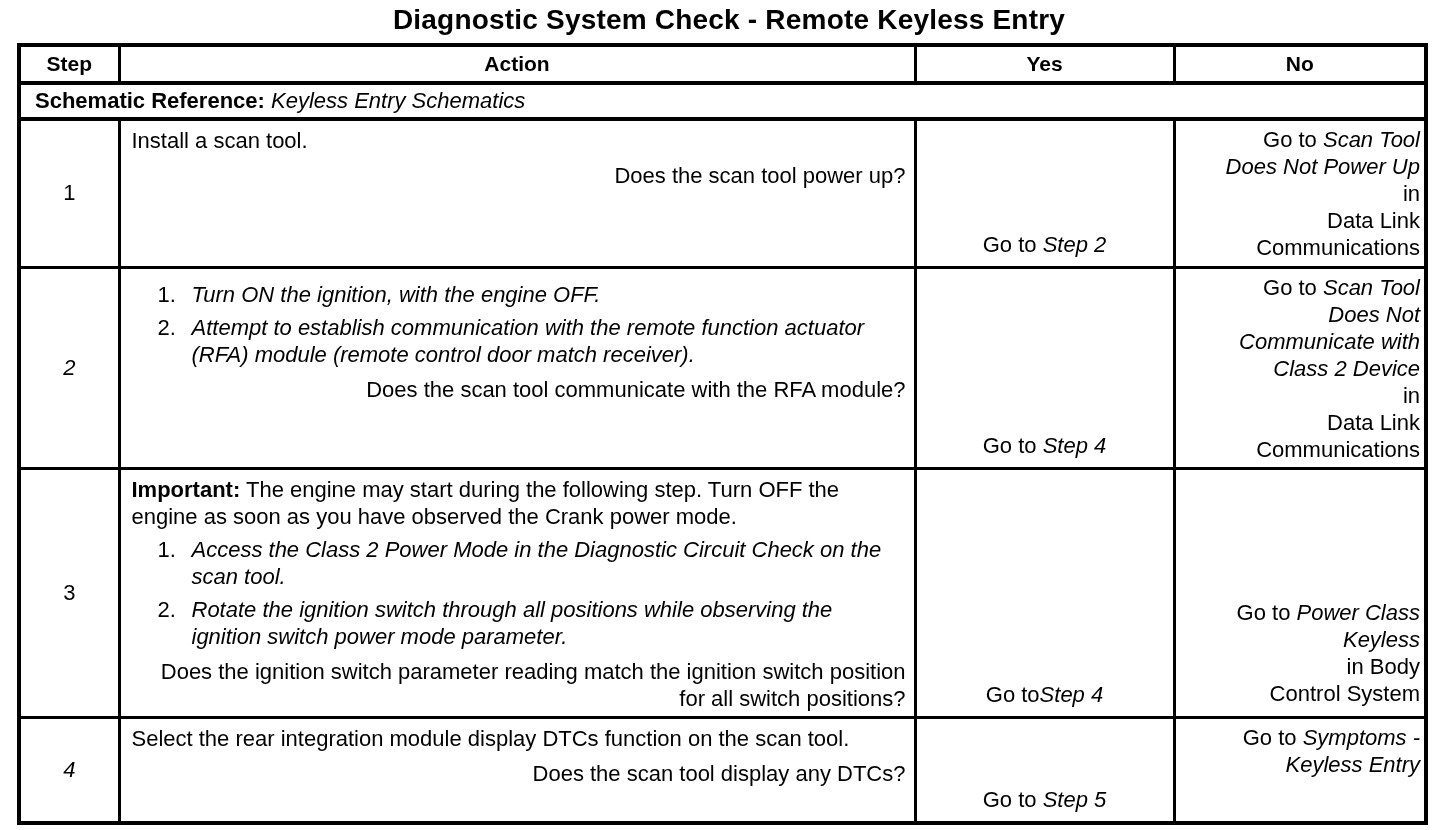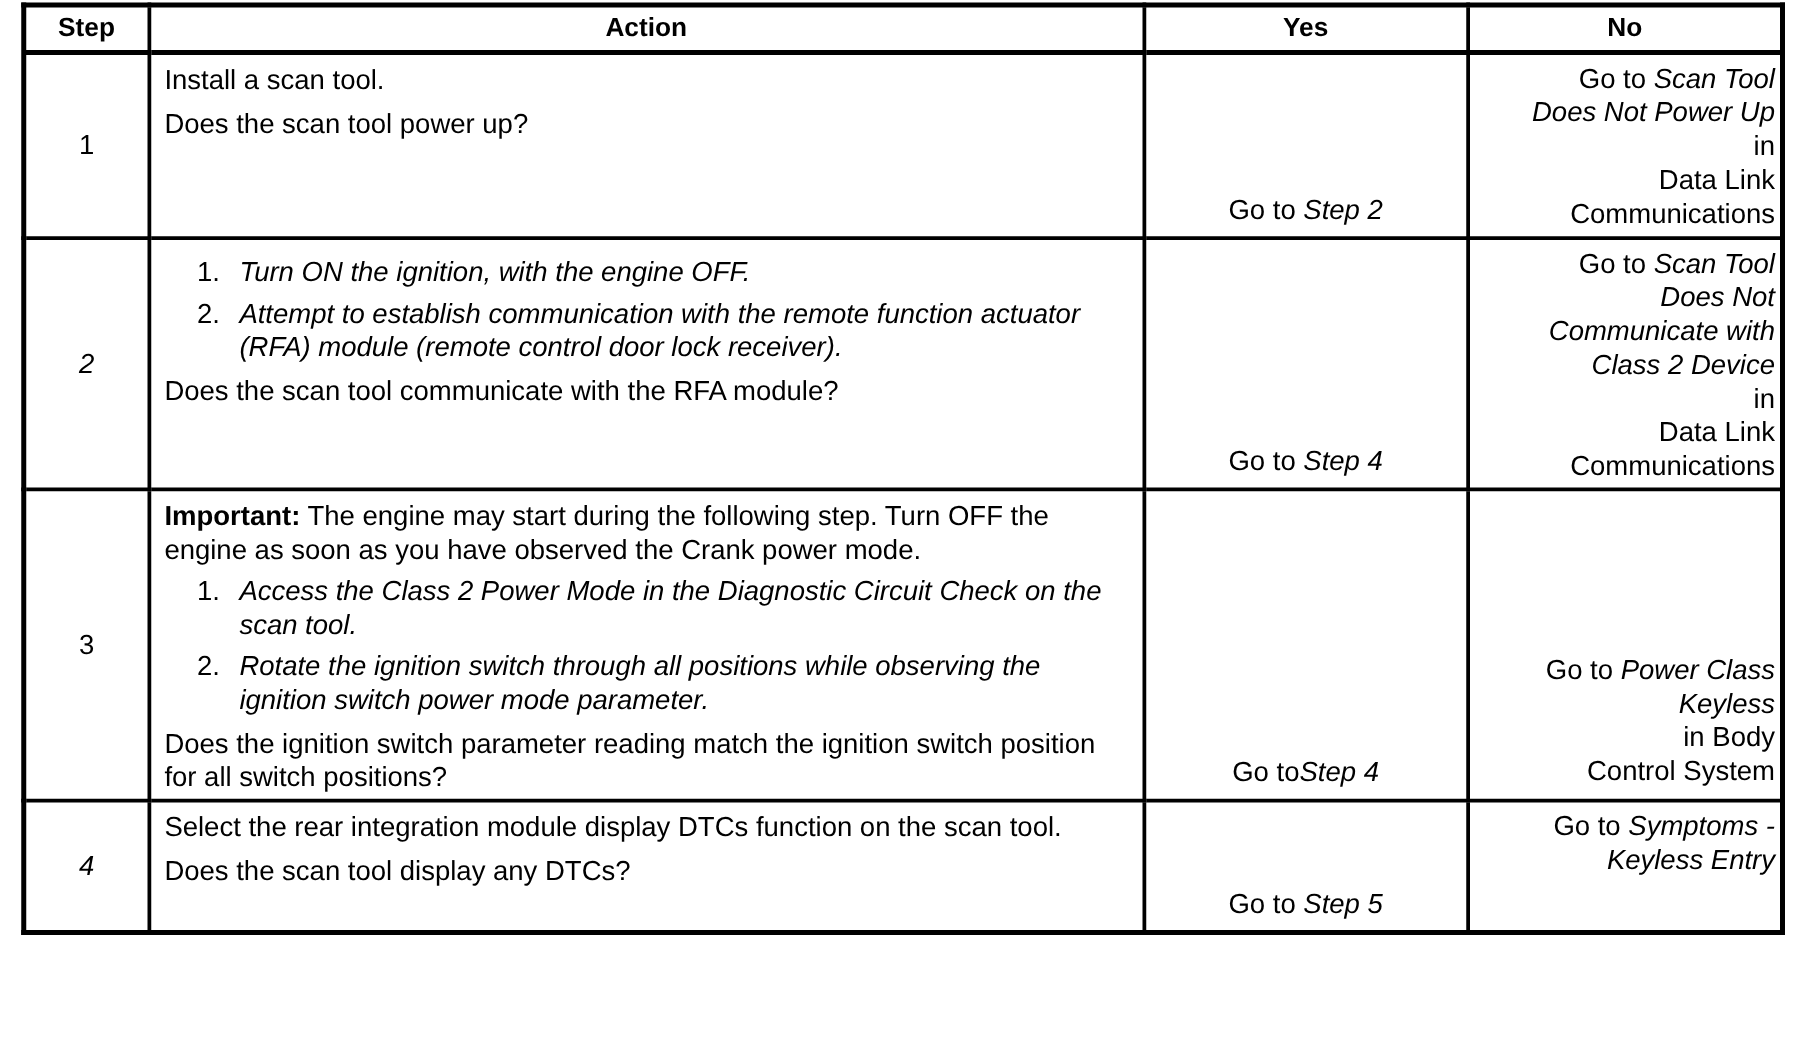--- a/index.html
+++ b/index.html
@@ -72,53 +72,60 @@
     vertical-align: top;
     text-align: right;
     padding: 5px 4px 4px 4px;
     line-height: 27px;
   }
   td.no-cell.align-bottom {
     vertical-align: bottom;
     padding-bottom: 9px;
   }
   .p-intro { margin: 0; max-width: 740px; }
-  .p-question { margin-top: 8px; }
+  .p-question { margin-top: 8px; text-align: right; }
   .li { display: flex; margin: 6px 0 0 26px; }
   .li .num { flex: 0 0 34px; }
   .li .txt { flex: 1 1 auto; padding-right: 4px; font-style: italic; }
   .p-important { margin: 0; }
   .p-important b { font-weight: bold; }
   i { font-style: italic; }
   tr.r1 { height: 148px; }
   tr.r2 { height: 198px; }
   tr.r3 { height: 244px; }
   tr.r4 { height: 106px; }
 </style>
 </head>
 <body>
 
 <div class="doc">
+  <div class="page-title">Diagnostic System Check - Remote Keyless Entry</div>
 
   <table class="diag">
     <colgroup>
       <col class="c-step">
         <col class="c-action">
         <col class="c-yes">
         <col class="c-no">
     </colgroup>
     <thead>
       <tr>
         <th>Step</th>
         <th>Action</th>
         <th>Yes</th>
         <th>No</th>
       </tr>
     </thead>
     <tbody>
+      <tr class="schematic-row">
+        <td colspan="4">
+          <b>Schematic Reference:</b>
+          <i>Keyless Entry Schematics</i>
+        </td>
+      </tr>
 
       <tr class="r1">
         <td class="step-cell">1</td>
         <td class="action-cell">
           <div class="p-intro">Install a scan tool.</div>
           <div class="p-question">Does the scan tool power up?</div>
         </td>
         <td class="yes-cell">
           <span>Go to </span><i>Step 2</i>
         </td>
@@ -133,21 +140,21 @@
 
       <tr class="r2">
         <td class="step-cell italic">2</td>
         <td class="action-cell">
           <div class="li">
             <span class="num">1.</span>
             <span class="txt">Turn ON the ignition, with the engine OFF.</span>
           </div>
           <div class="li">
             <span class="num">2.</span>
-            <span class="txt">Attempt to establish communication with the remote function actuator (RFA) module (remote control door lock receiver).</span>
+            <span class="txt">Attempt to establish communication with the remote function actuator (RFA) module (remote control door match receiver).</span>
           </div>
           <div class="p-question">Does the scan tool communicate with the RFA module?</div>
         </td>
         <td class="yes-cell">
           <span>Go to </span><i>Step 4</i>
         </td>
         <td class="no-cell">
           <div><span>Go to </span><i>Scan Tool</i></div>
           <div><i>Does Not</i></div>
           <div><i>Communicate with</i></div>

